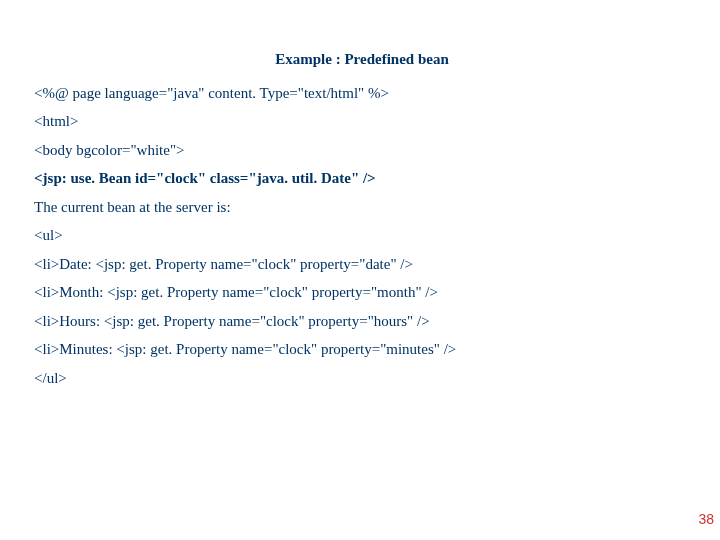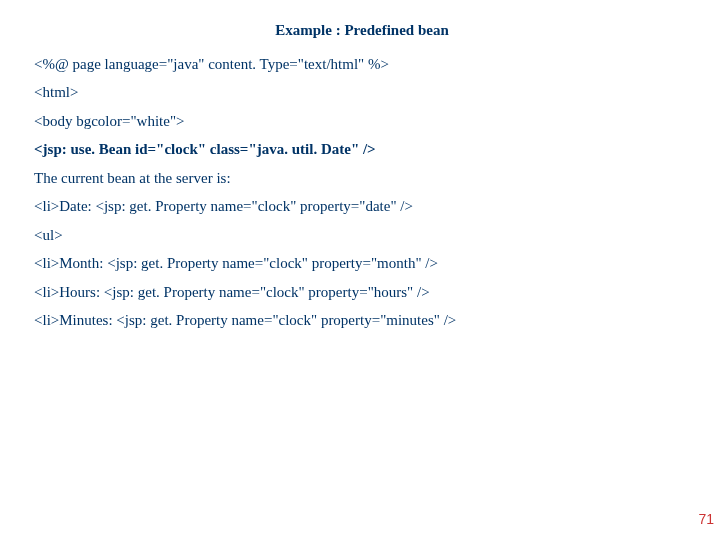--- a/index.html
+++ b/index.html
@@ -10,20 +10,21 @@
     background: #fff;
     font-family: "Comic Sans MS", "Comic Sans", cursive;
     color: #003366;
     font-size: 15px;
     line-height: 1.7;
     overflow: hidden;
     position: relative;
   }
   .slide {
     padding: 18px 30px 0 34px;
+    margin-top: 29px;
   }
   .title {
     text-align: center;
     font-weight: bold;
     margin-bottom: 8px;
   }
   .line {
     margin: 3px 0;
     white-space: nowrap;
   }
@@ -45,20 +46,21 @@
 <div class="slide">
   <div class="title">Example :  Predefined bean</div>
 
   <div class="line">&lt;%@ page language="java" content. Type="text/html" %&gt;</div>
   <div class="line">&lt;html&gt;</div>
   <div class="line">&lt;body bgcolor="white"&gt;</div>
 
   <div class="line bold">&lt;jsp: use. Bean id="clock" class="java. util. Date" /&gt;</div>
 
   <div class="line">The current bean at the server is:</div>
+  <div class="line">&lt;ul&gt;</div>
   <div class="line">&lt;li&gt;Date: &lt;jsp: get. Property name="clock" property="date" /&gt;</div>
-  <div class="line">&lt;ul&gt;</div>
   <div class="line">&lt;li&gt;Month: &lt;jsp: get. Property name="clock" property="month" /&gt;</div>
   <div class="line">&lt;li&gt;Hours: &lt;jsp: get. Property name="clock" property="hours" /&gt;</div>
   <div class="line">&lt;li&gt;Minutes: &lt;jsp: get. Property name="clock" property="minutes" /&gt;</div>
+  <div class="line">&lt;/ul&gt;</div>
 </div>
 
-<div class="pagenum">71</div>
+<div class="pagenum">38</div>
 
 </body></html>

